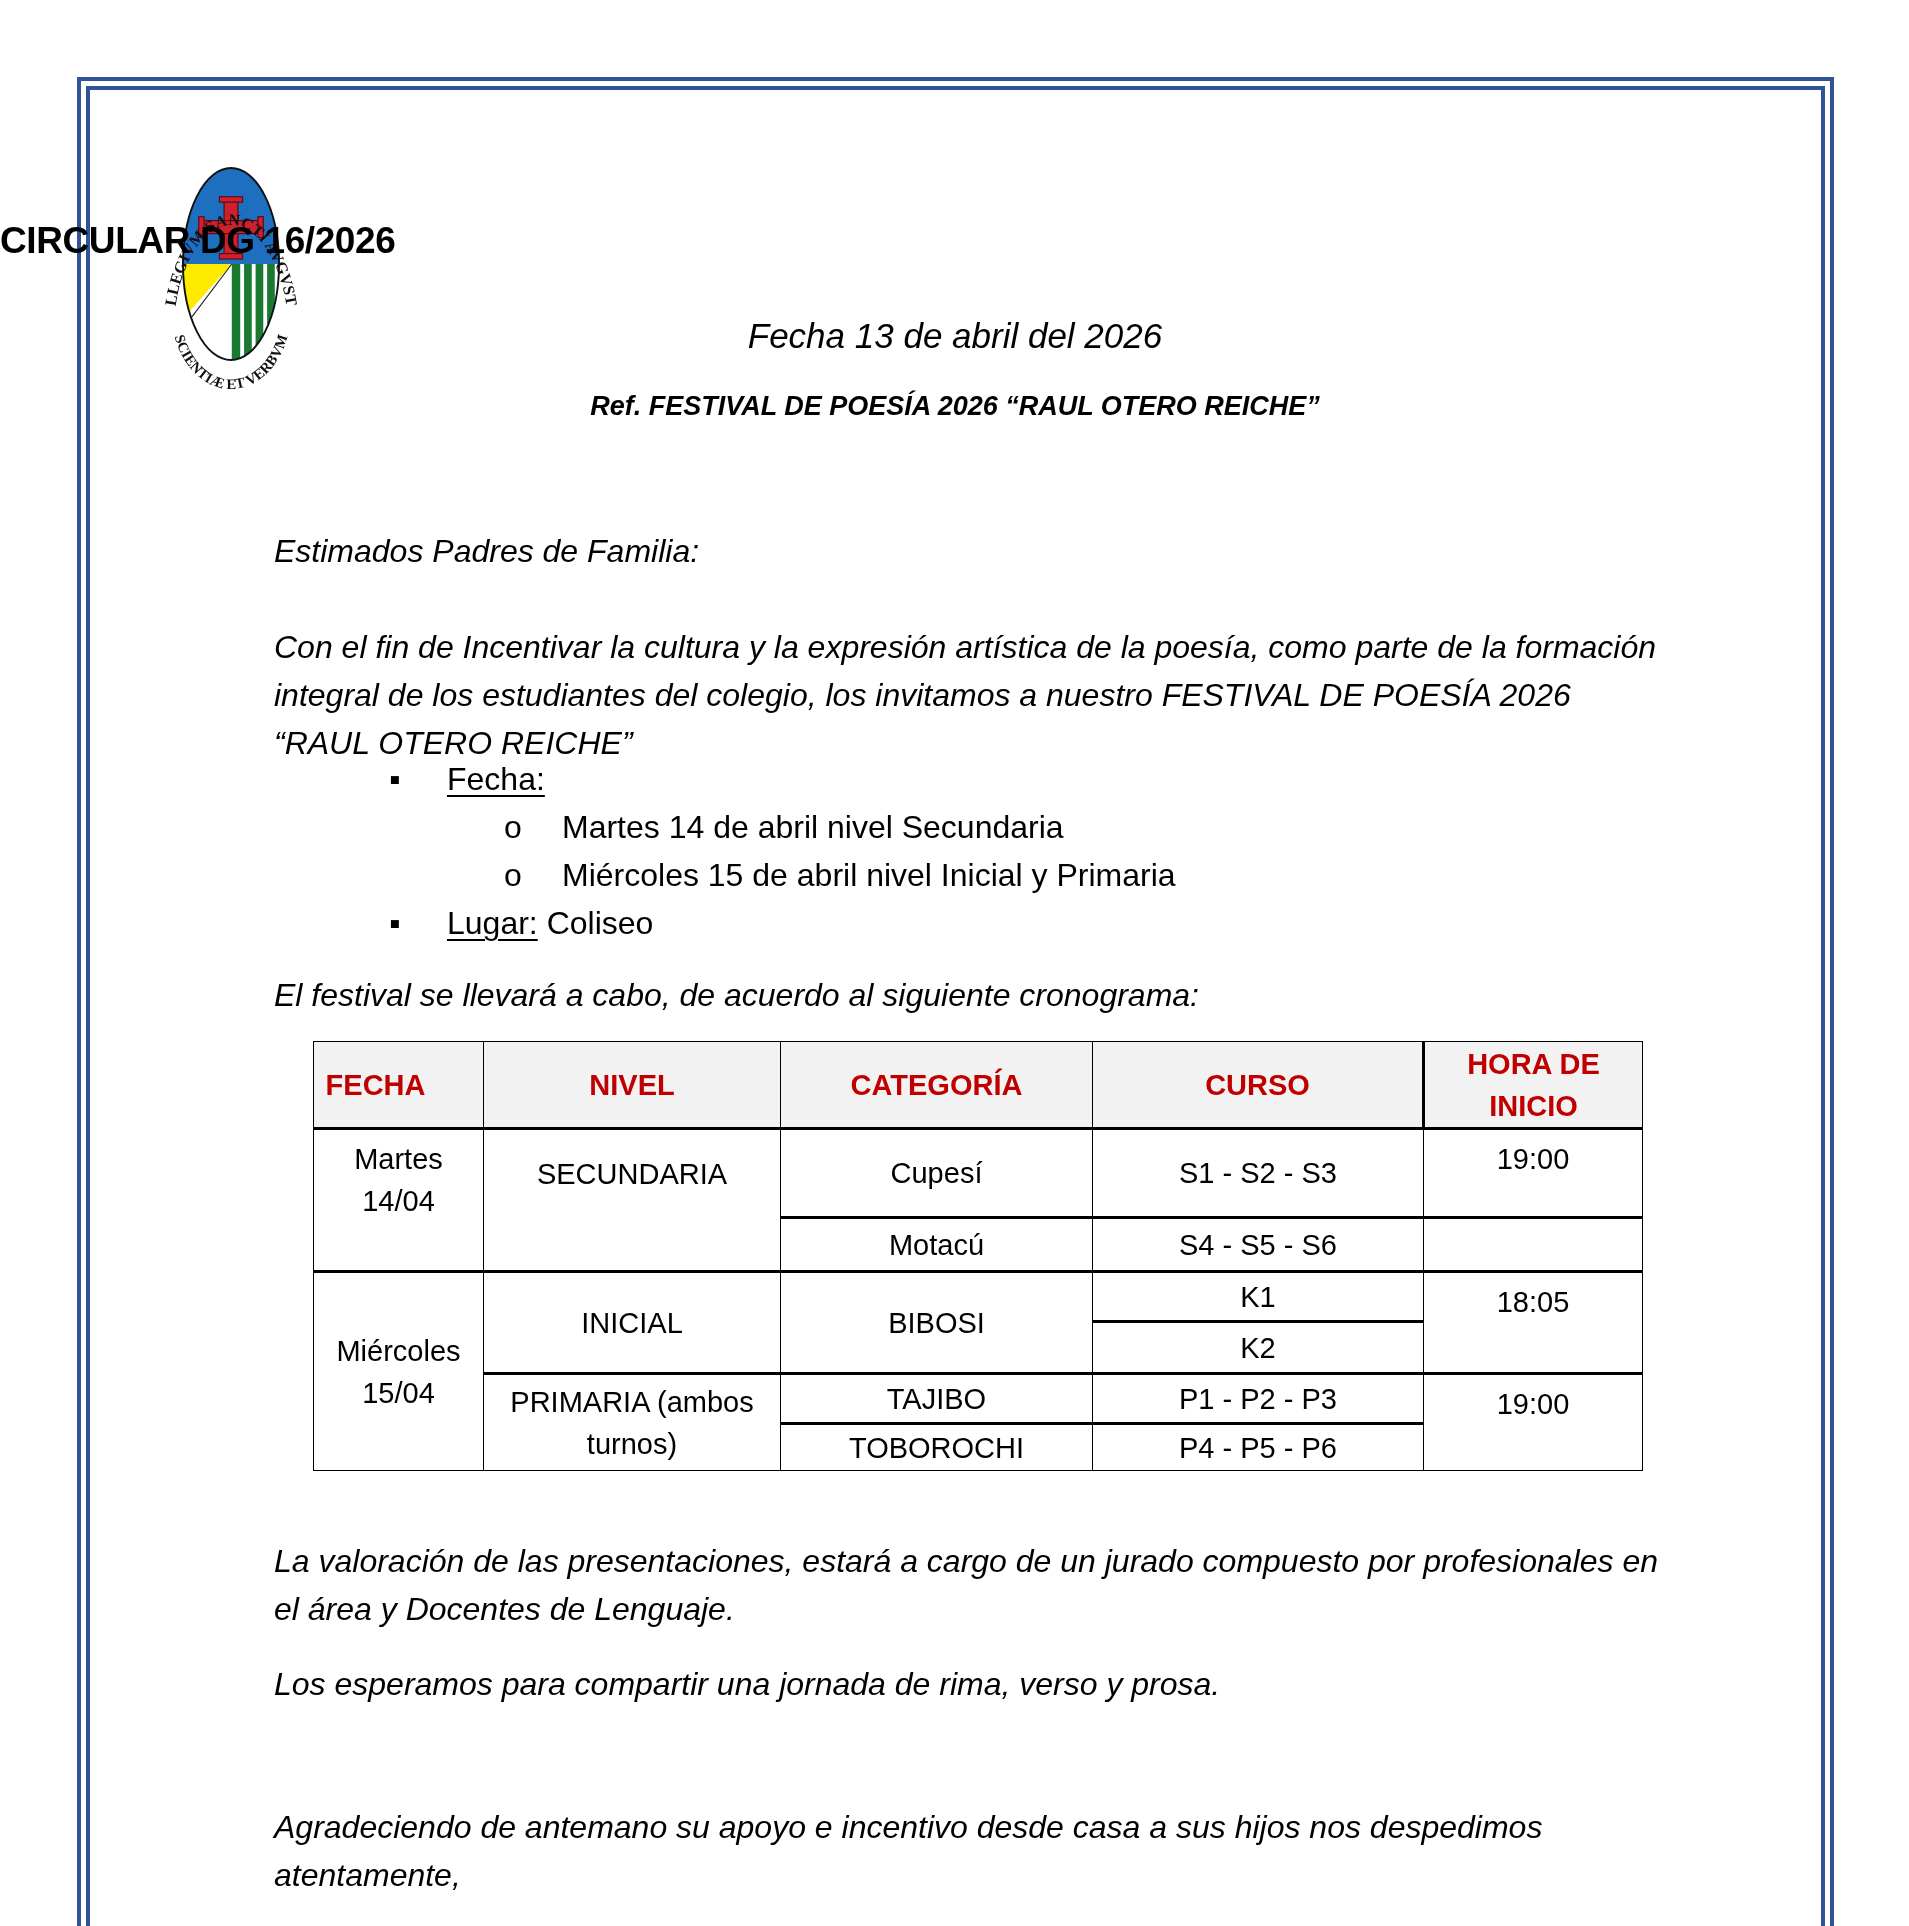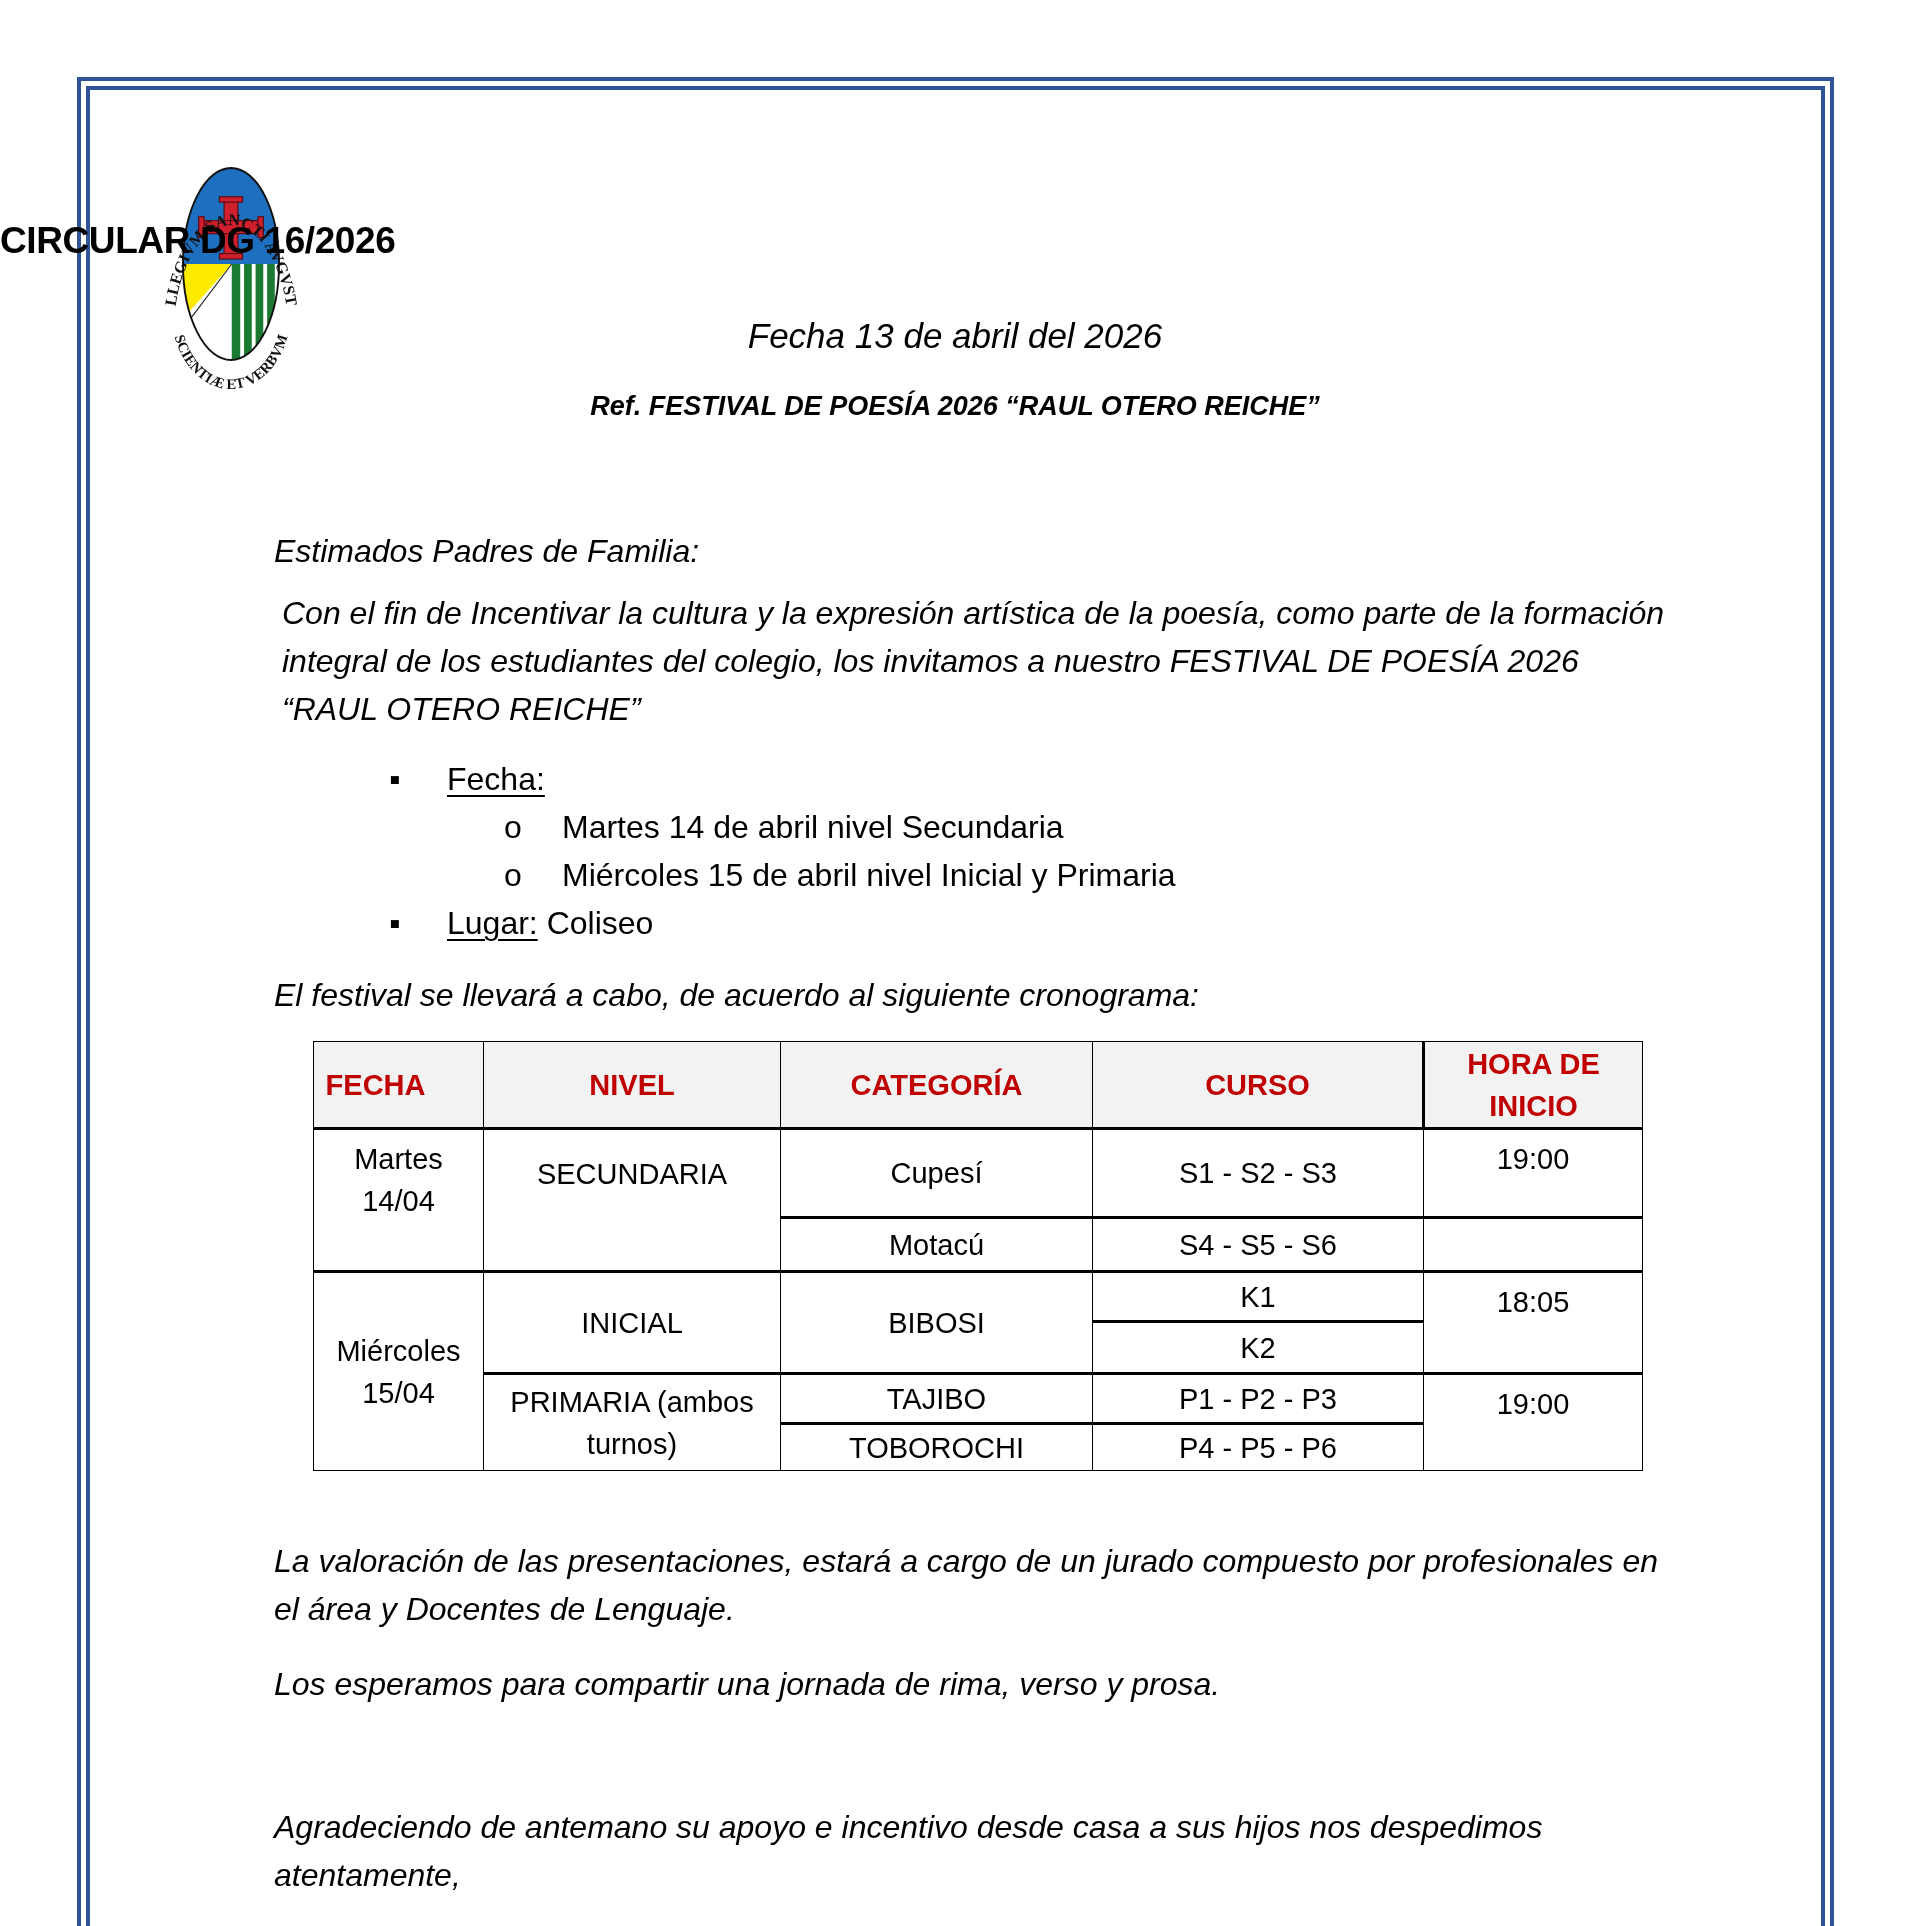--- a/index.html
+++ b/index.html
@@ -16,21 +16,21 @@
     .title { position: absolute; left: 0; width: 1910px; top: 220px; text-align: left;
              font-family: "Liberation Sans", sans-serif; font-weight: bold; font-size: 37px; letter-spacing: -0.4px; }
     .date { position: absolute; left: 0; width: 1910px; top: 316px; text-align: center;
             font-family: "Liberation Sans", sans-serif; font-weight: normal; font-style: italic; font-size: 35px; }
     .ref { position: absolute; left: 0; width: 1910px; top: 391px; text-align: center;
            font-family: "Liberation Sans", sans-serif; font-weight: bold; font-style: italic; font-size: 27px; }
 
     .body-text { position: absolute; left: 274px; width: 1387px;
                  font-family: "Liberation Sans", sans-serif; font-style: italic; font-size: 32px; line-height: 48px; }
     .greeting { top: 527px; }
-    .intro { top: 589px; margin-left: 8px; }
+    .intro { top: 623px; }
 
     .bullets { position: absolute; left: 385px; top: 755px; font-family: "Liberation Sans", sans-serif;
                font-size: 32px; line-height: 48px; }
     .bullet-row { position: relative; height: 48px; }
     .bullet-mark { position: absolute; left: 3.9px; top: 0; font-weight: bold; }
     .bullet-text { position: absolute; left: 62px; white-space: nowrap; }
     .sub-row { position: relative; height: 48px; }
     .sub-mark { position: absolute; left: 119px; top: 0; }
     .sub-text { position: absolute; left: 177px; white-space: nowrap; }
     .u { text-decoration: underline; text-decoration-thickness: 2.3px; text-underline-offset: 4.6px; }

